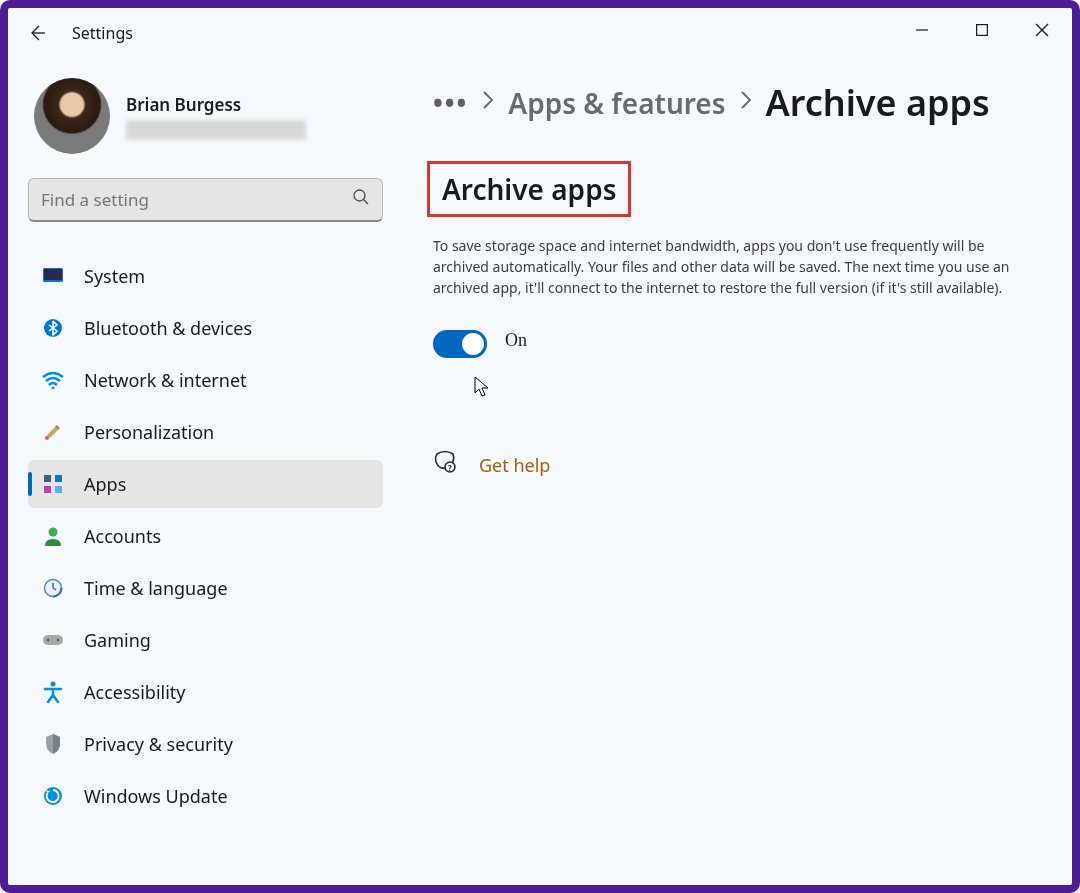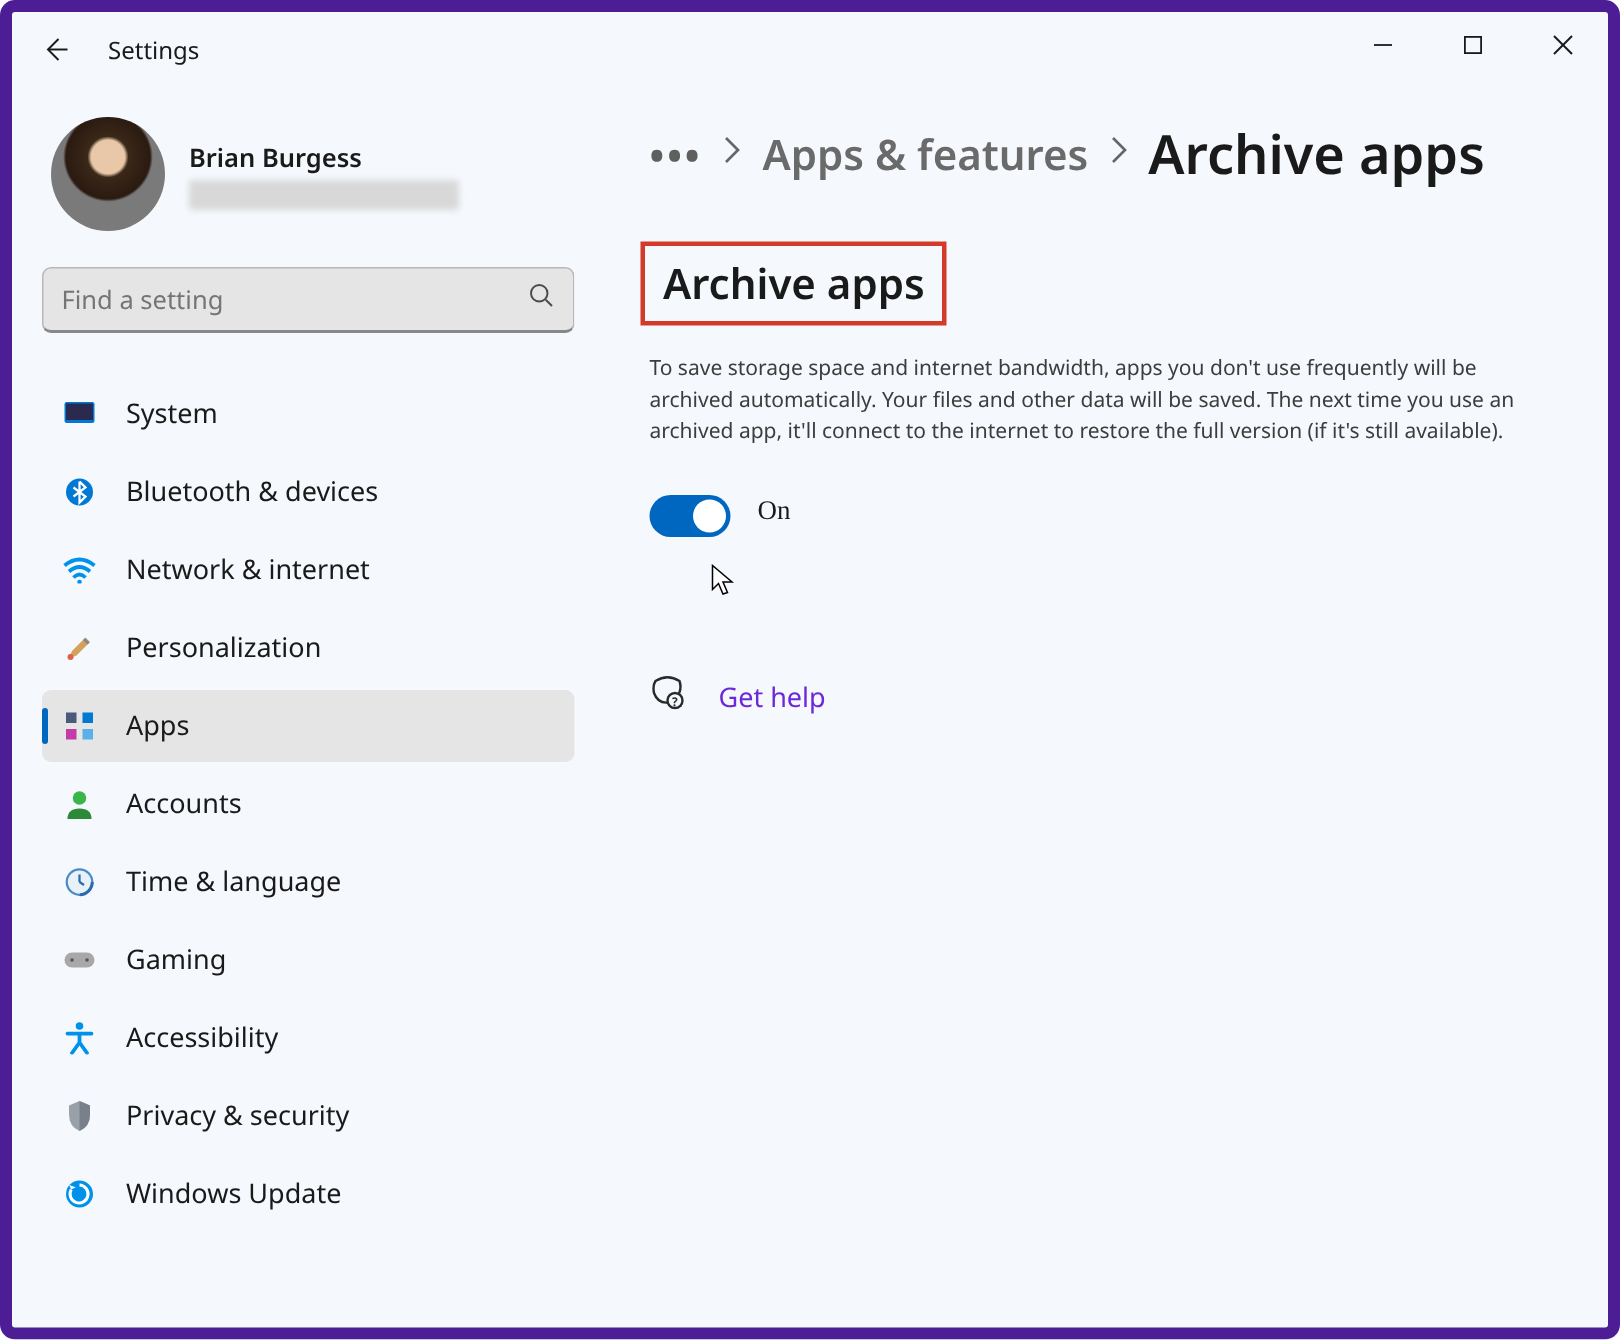--- a/index.html
+++ b/index.html
@@ -204,21 +204,21 @@
       left: 466px;
       top: 368px;
       pointer-events: none;
     }
     .help-row {
       display: flex;
       align-items: center;
       margin-top: 92px;
       gap: 22px;
     }
-    .help-link { color: #6d28d9; font-size: 18px; cursor: pointer; }
+    .help-link { color: #a16207; font-size: 18px; cursor: pointer; }
   </style>
 </head>
 <body>
 
 <div class="window">
   <div class="titlebar">
     <div class="back-btn">
       <svg width="18" height="18" viewBox="0 0 18 18">
           <path d="M11 2 L4 9 L11 16" stroke="#1a1a1a" stroke-width="1.3" fill="none"></path>
           <path d="M4 9 L17 9" stroke="#1a1a1a" stroke-width="1.3"></path>

